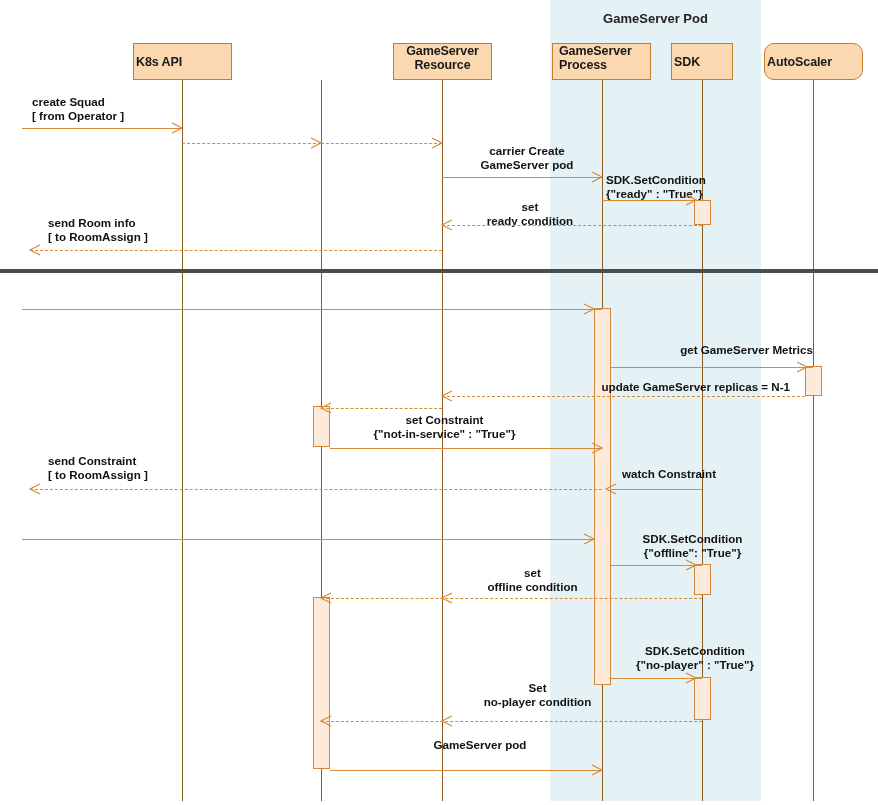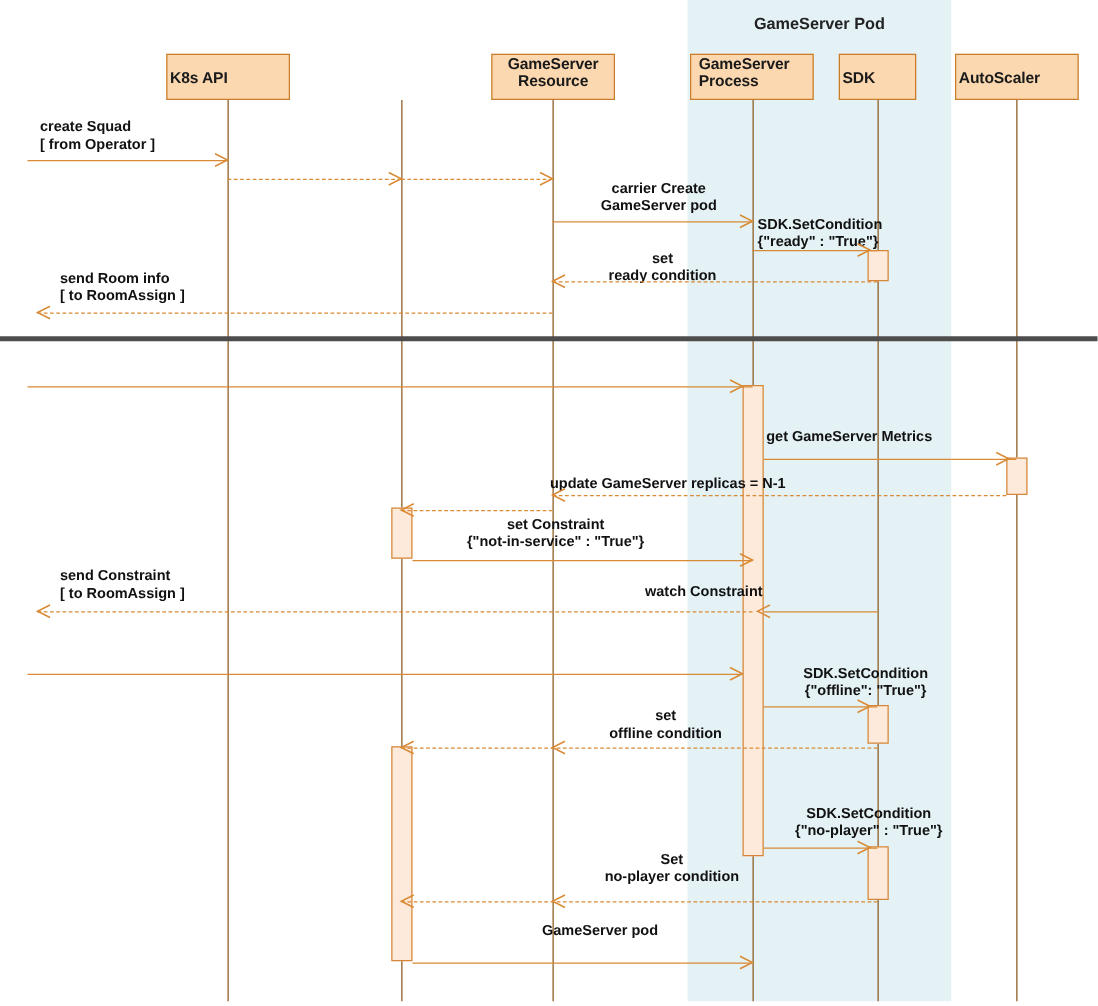--- a/index.html
+++ b/index.html
@@ -25,21 +25,21 @@
 
   .msg{position:absolute;height:0;border-top:1px solid #d98a34;}
   .msg.dashed{border-top:1px dashed #d98a34;}
 
   .arrowhead{position:absolute;width:10px;height:10px;}
   .arrowhead svg{display:block;overflow:visible;}
 
   .label{position:absolute;font-size:11.6px;font-weight:700;color:#111;
          line-height:1.2;white-space:nowrap;}
   .label.center{text-align:center;}
-  .label.right{}
+  .label.right{text-align:right;}
   .label.left{text-align:left;}
 
   .divider{position:absolute;left:0;width:878px;height:4px;background:#4d4d4d;}
 </style>
 </head>
 <body>
 
 <div id="stage">
 
   <div class="pod-region" style="left:550px;top:0;width:211px;height:801px;"></div>
@@ -64,21 +64,21 @@
 
   <div class="actor-box" style="left:552px;top:43px;width:99px;height:37px;flex-direction:column;align-items:flex-start;padding-left:4px;">
     <span>GameServer</span>
     <span>Process</span>
   </div>
 
   <div class="actor-box" style="left:671px;top:43px;width:62px;height:37px;">
     <span>SDK</span>
   </div>
 
-  <div class="actor-box" style="left:764px;top:43px;width:99px;height:37px;">
+  <div class="actor-box" style="left:764px;top:43px;width:99px;height:37px;border-radius:10px;">
     <span>AutoScaler</span>
   </div>
 
   <div class="activation" style="left:694px;top:200px;height:25px;"></div>
   <div class="activation" style="left:594px;top:308px;height:377px;"></div>
   <div class="activation" style="left:805px;top:366px;height:30px;"></div>
   <div class="activation" style="left:313px;top:406px;height:41px;"></div>
   <div class="activation" style="left:694px;top:564px;height:31px;"></div>
   <div class="activation" style="left:694px;top:677px;height:43px;"></div>
   <div class="activation" style="left:313px;top:597px;height:172px;"></div>

